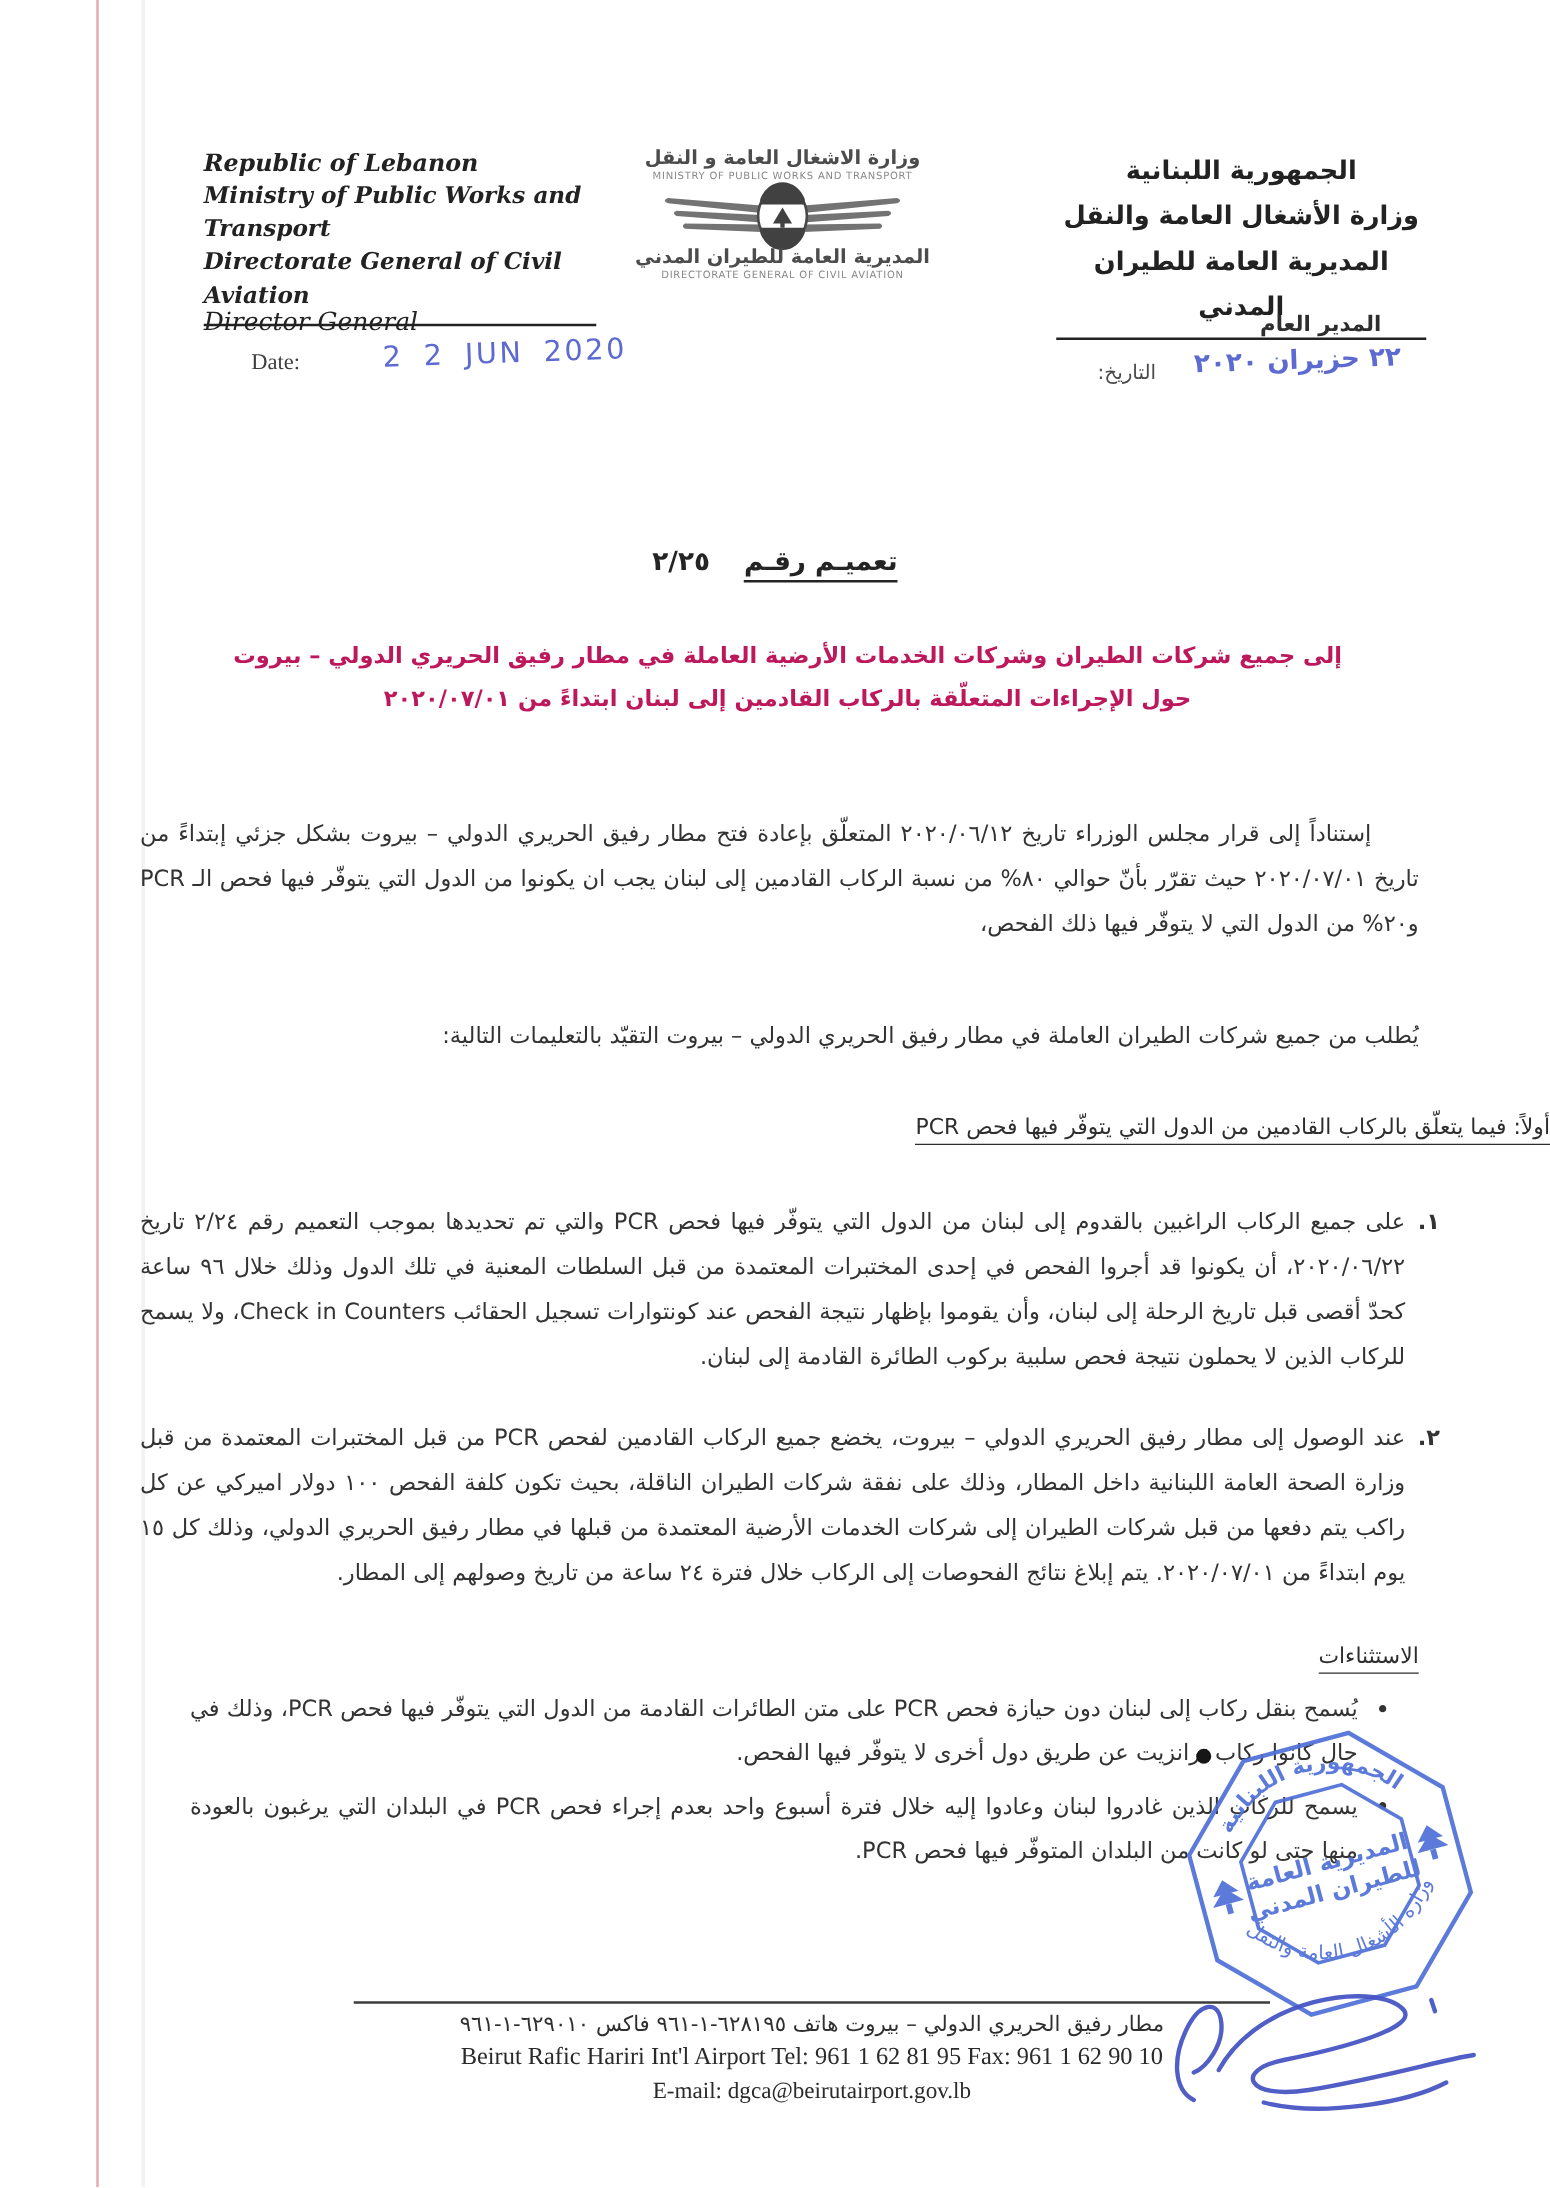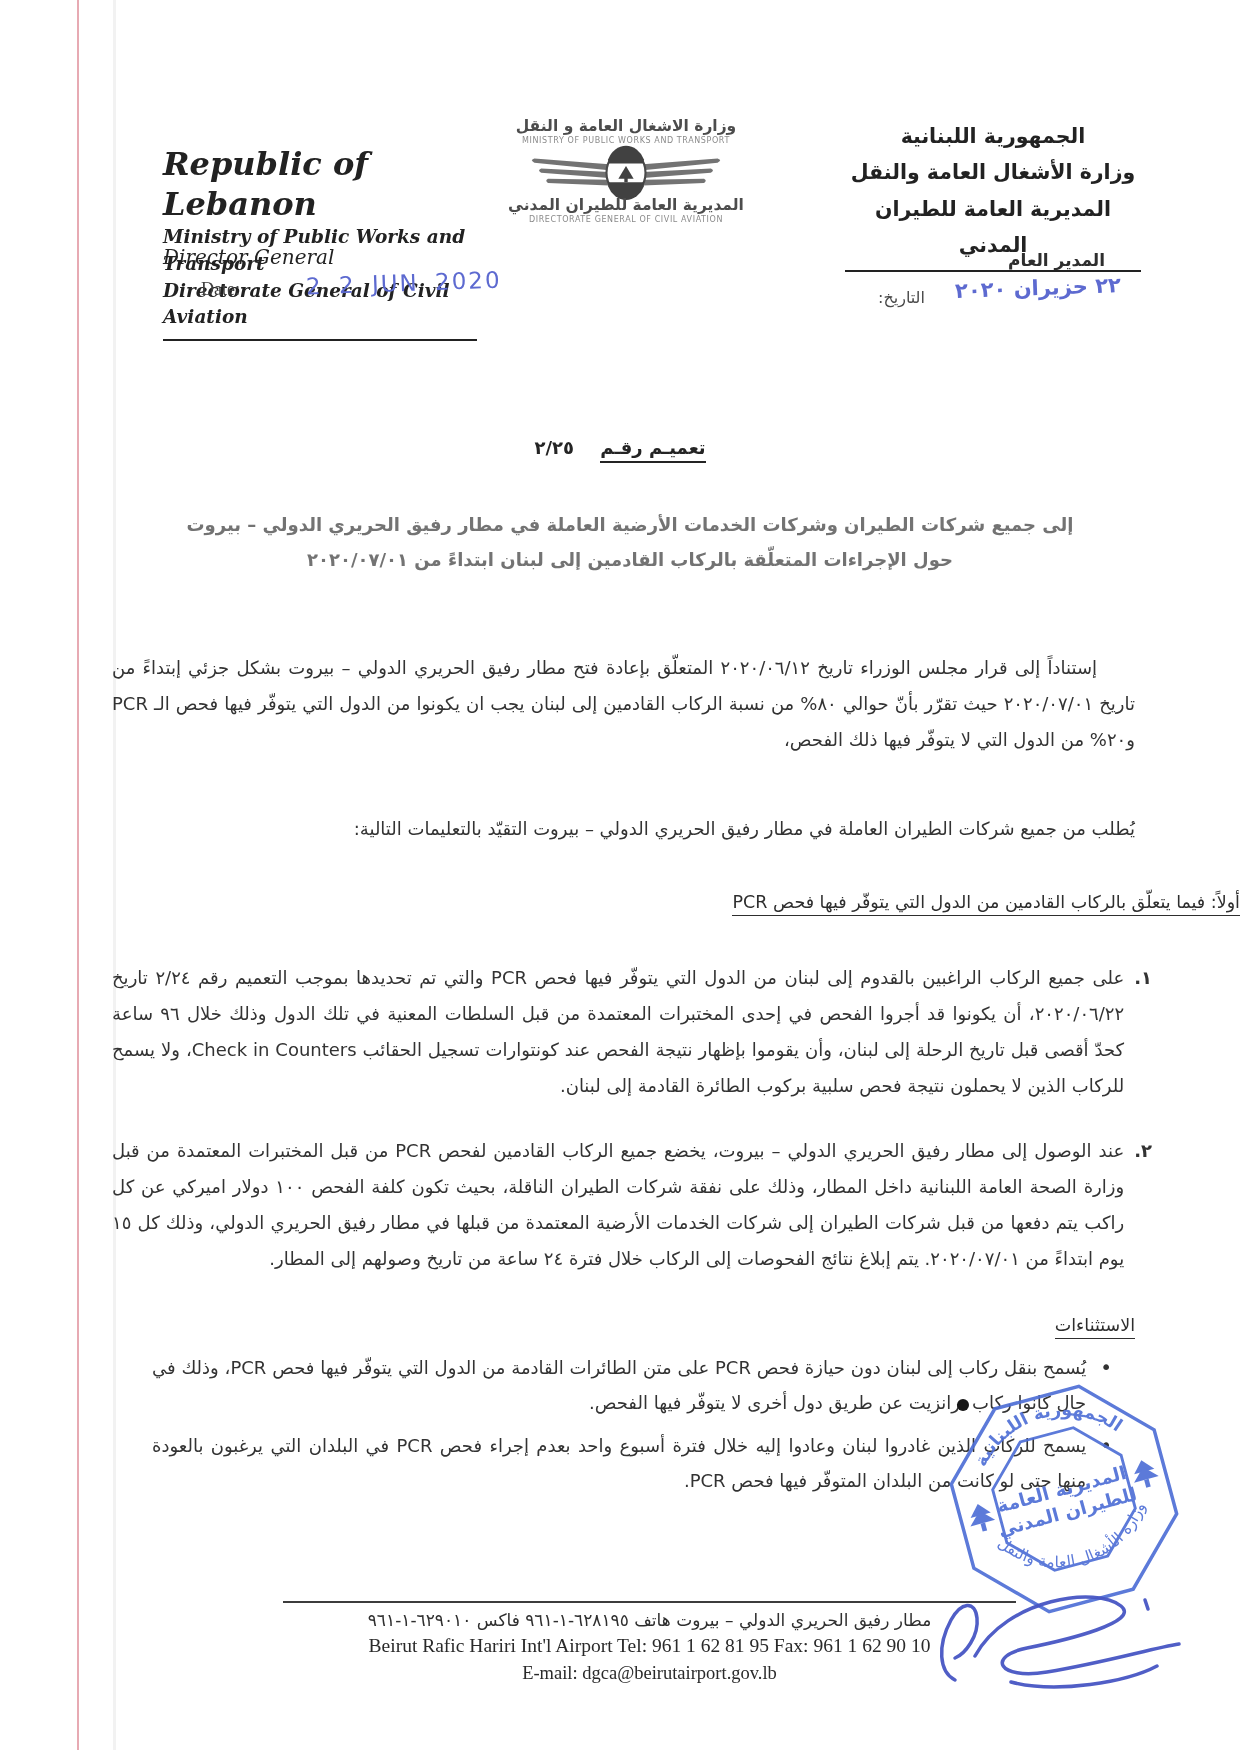--- a/index.html
+++ b/index.html
@@ -6,21 +6,21 @@
   .page{position:relative;width:1240px;height:1750px;background:#ffffff;overflow:hidden;
         font-family:"DejaVu Sans",sans-serif;color:#3a3a3a;}
   
   .margin-line-pink{position:absolute;left:77px;top:0;width:2px;height:1750px;background:#e7aab3;}
   .margin-line-gray{position:absolute;left:113px;top:0;width:3px;height:1750px;background:#f2f2f2;}
 
   
   .lh-en{position:absolute;left:163px;top:120px;width:314px;
          font-family:"DejaVu Serif",serif;font-style:italic;font-weight:bold;color:#222;
          border-bottom:2px solid #222;padding-bottom:8px;}
-  .lh-en .l1{font-size:32px;line-height:1.25;margin-top:24px;}
+  .lh-en .l1{font-size:19px;line-height:1.25;}
   .lh-en .l2,.lh-en .l3{font-size:18.5px;line-height:1.45;}
   .dg-en{position:absolute;left:163px;top:245px;font-family:"DejaVu Serif",serif;
          font-style:italic;font-weight:normal;font-size:20px;color:#222;}
   .date-label-en{position:absolute;left:201px;top:279px;font-family:"Liberation Serif",serif;
          font-size:18px;color:#3f3f3f;}
   .date-stamp-en{position:absolute;left:306px;top:270px;font-size:23px;color:#5d6ad0;
          letter-spacing:2px;word-spacing:7px;transform:rotate(-2deg);font-weight:500;}
 
   .lh-logo{position:absolute;left:478px;top:117px;width:296px;text-align:center;}
   .lh-logo .ar{font-size:15.5px;font-weight:bold;color:#4c4c4c;line-height:1.2;}
@@ -31,24 +31,24 @@
          font-weight:bold;font-size:20.5px;color:#222;line-height:1.78;
          border-bottom:2px solid #222;padding-bottom:6px;}
   .dg-ar{position:absolute;left:900px;top:250px;width:205px;text-align:right;direction:rtl;
          font-weight:bold;font-size:17px;color:#2e2e2e;}
   .date-label-ar{position:absolute;left:878px;top:288px;direction:rtl;font-size:16px;color:#4a4a4a;}
   .date-stamp-ar{position:absolute;left:948px;top:276px;width:180px;text-align:center;direction:rtl;
          font-size:21px;font-weight:bold;color:#5d6ad0;transform:rotate(-2deg);}
 
   
   .title{position:absolute;left:0;top:437px;width:1240px;text-align:center;direction:rtl;
-         font-weight:bold;font-size:18px;color:#242424;}
+         font-weight:bold;font-size:21px;color:#242424;}
   .title .lbl{border-bottom:2px solid #242424;padding-bottom:3px;margin-left:20px;}
   .addressee{position:absolute;left:140px;top:507px;width:980px;text-align:center;direction:rtl;
-         font-weight:bold;font-size:18px;line-height:1.95;color:#737373;}
+         font-weight:bold;font-size:18px;line-height:1.95;color:#be185d;}
   .para{position:absolute;left:112px;width:1023px;direction:rtl;text-align:justify;
         font-size:18px;line-height:2.0;color:#333;}
   .intro{top:650px;text-indent:38px;}
   .request{top:811px;}
   .sec-head{position:absolute;left:0;top:892px;width:1240px;text-align:right;direction:rtl;
         font-size:17.5px;color:#2e2e2e;}
   .sec-head span{border-bottom:1.5px solid #2e2e2e;padding-bottom:3px;}
   .num-item{position:absolute;left:112px;width:1040px;direction:rtl;display:flex;gap:10px;
         font-size:18px;line-height:2.0;color:#333;}
   .num-item .num{flex:0 0 auto;font-weight:bold;}

